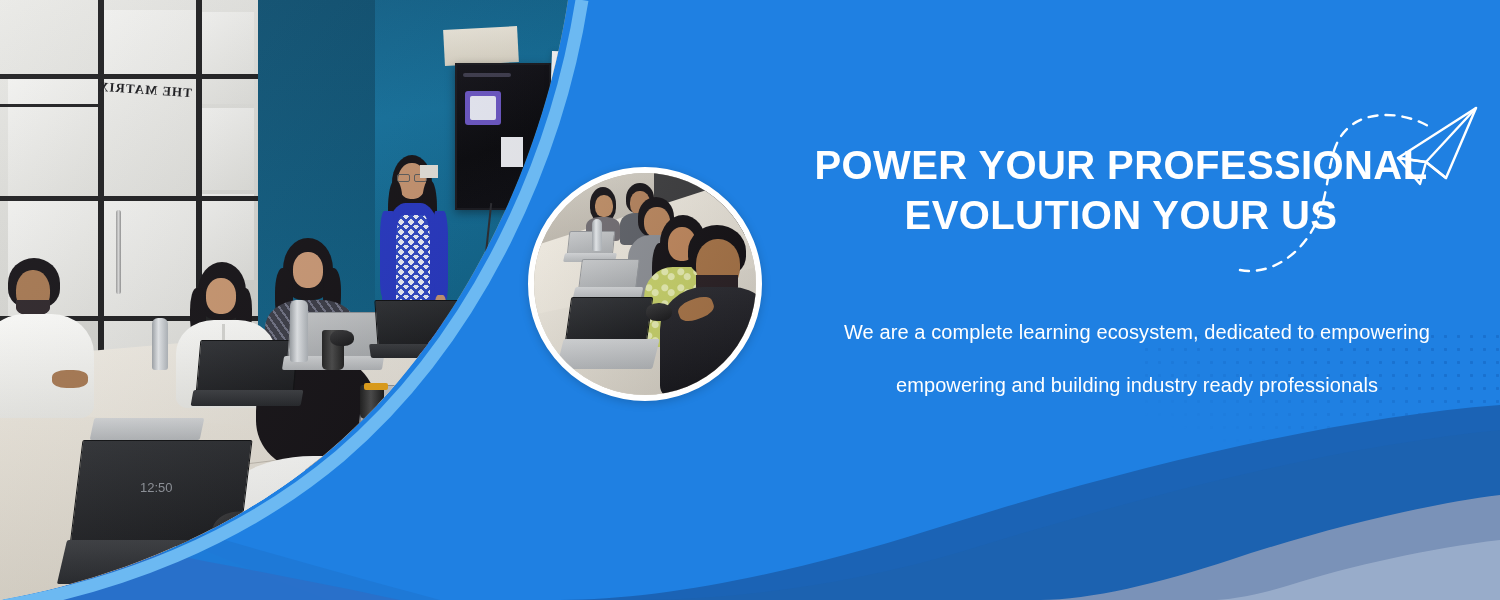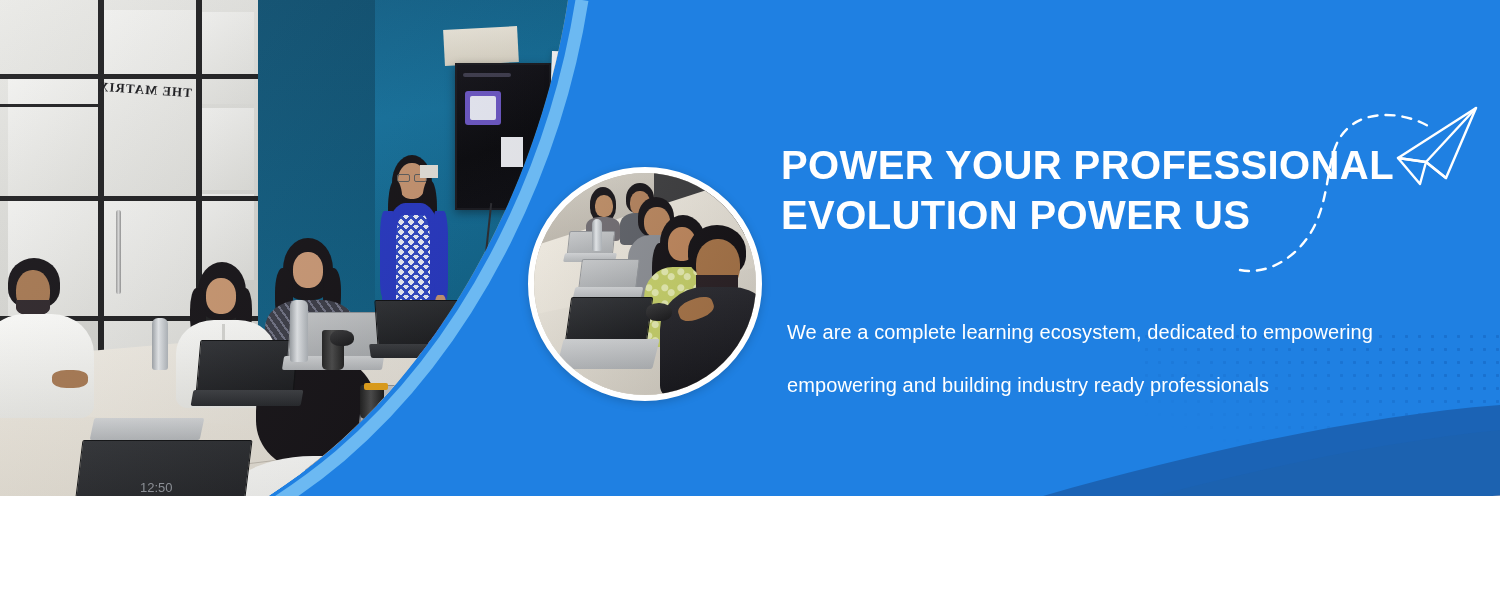--- a/index.html
+++ b/index.html
@@ -1,22 +1,23 @@
 <!DOCTYPE html>
 <html><head>
 <meta charset="utf-8">
 <style>
   html,body{margin:0;padding:0;background:#fff;}
   body{font-family:"Liberation Sans",sans-serif;}
 
   .banner{
     position:relative;
-    width:1500px;height:496px;
+    width:1500px;height:600px;
     overflow:hidden;
     background:#1f80e2;
+    text-align:center;
   }
 
   
   .bg-base{position:absolute;inset:0;background:#1f80e2;}
 
   .bg-dots{
     position:absolute;right:0;top:330px;width:360px;height:180px;
     background-image:radial-gradient(#1565c0 1.4px, transparent 1.5px);
     background-size:13px 13px;
     opacity:.55;
@@ -377,21 +378,21 @@
       </div>
       <div class="mouse" style="left:112px;top:130px;width:26px;height:18px;"></div>
       <div class="bottle" style="left:58px;top:46px;width:10px;height:32px;"></div>
       <div class="grade"></div>
     </div>
   </div>
 
   <div class="content">
     <h1 class="headline">
       <span>POWER YOUR PROFESSIONAL</span><br>
-      <span>EVOLUTION POWER US</span>
+      <span>EVOLUTION YOUR US</span>
     </h1>
   </div>
 
   <div class="sub-block">
     <p class="subcopy">We are a complete learning ecosystem, dedicated to empowering</p>
     <p class="subcopy">empowering and building industry ready professionals</p>
   </div>
 
   <svg class="plane-svg" viewBox="0 0 262 180">
     <path d="M10,170 C40,176 74,154 88,118 C102,82 96,48 118,28 C140,8 178,14 198,26" fill="none" stroke="#ffffff" stroke-width="2.4" stroke-linecap="round" stroke-dasharray="9 8"></path>

